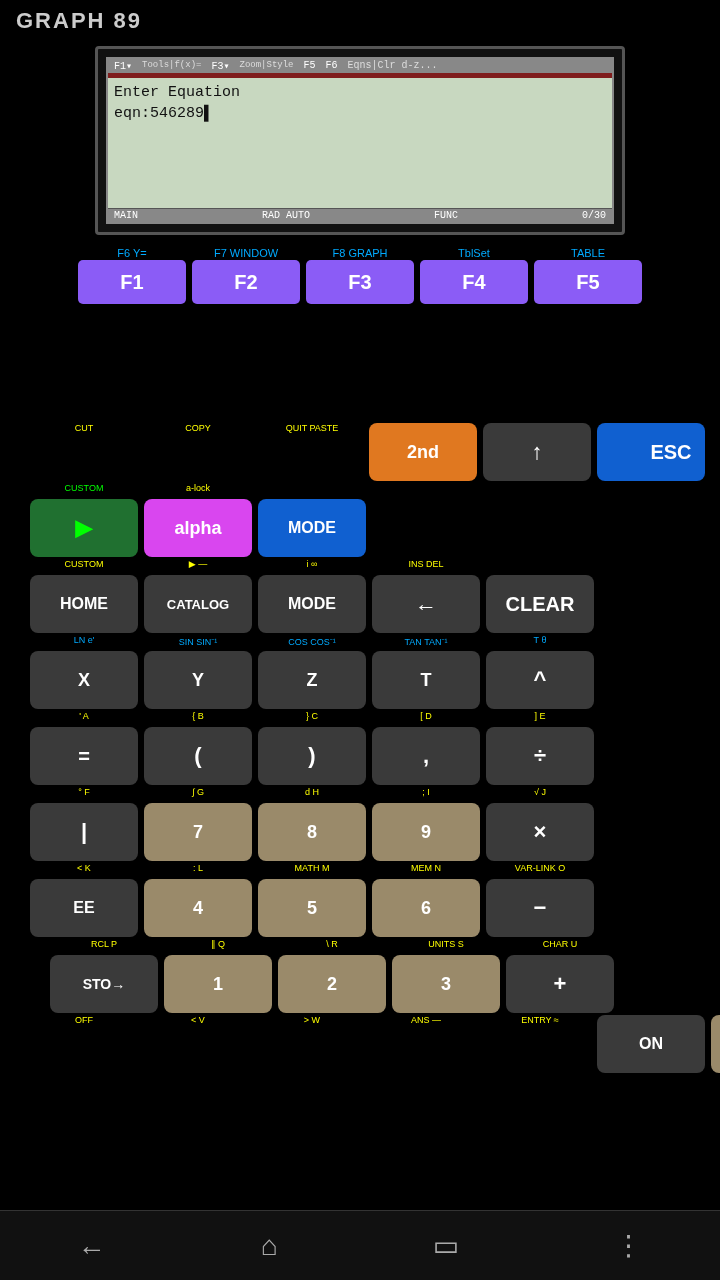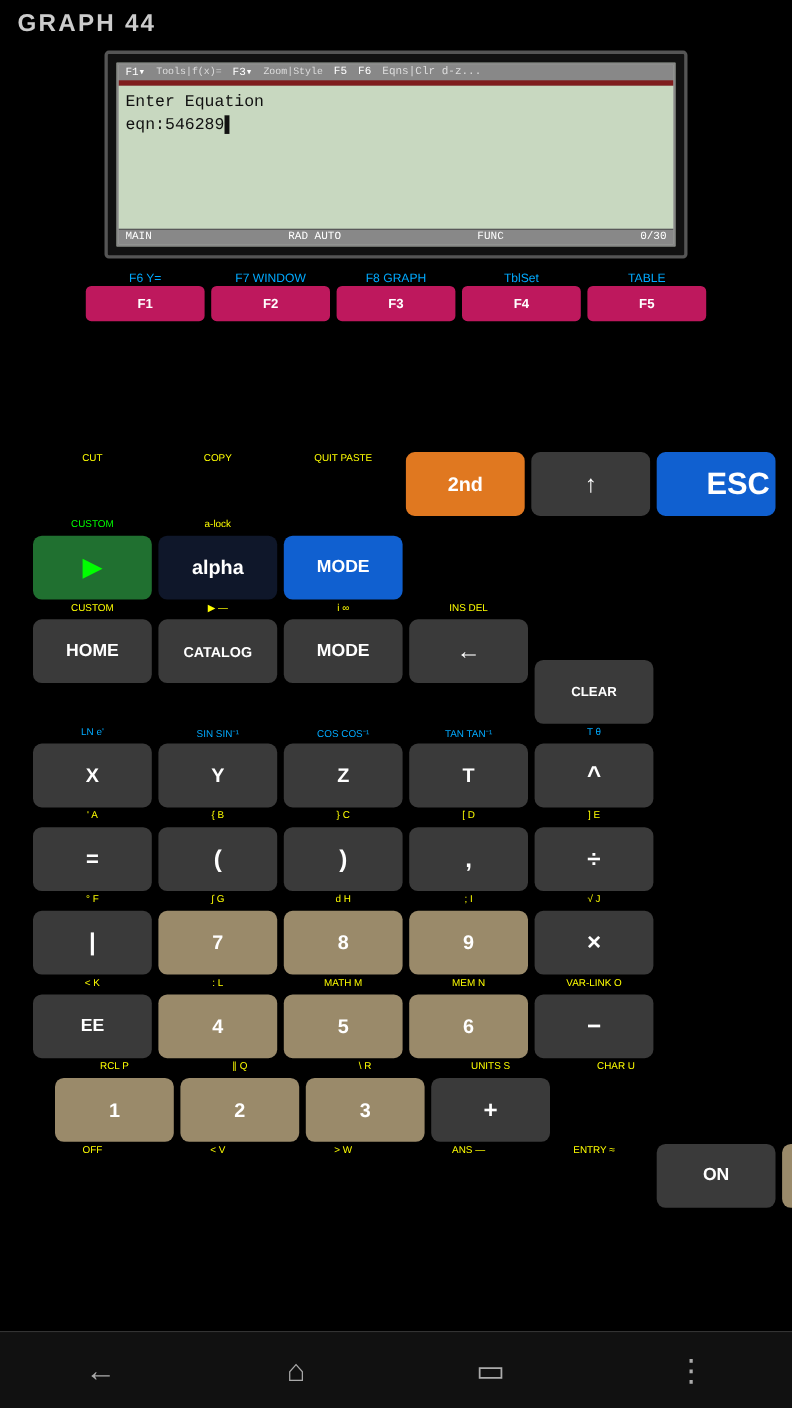--- a/index.html
+++ b/index.html
@@ -95,27 +95,27 @@
       align-items: center;
     }
 
     .fkey-label-top {
       font-size: 11px;
       color: #0af;
       margin-bottom: 1px;
     }
 
     .fkey-btn {
-      background: #be185d;
+      background: #8b5cf6;
       color: #fff;
       border: none;
       border-radius: 5px;
       width: 108px;
-      height: 32px;
-      font-size: 12px;
+      height: 44px;
+      font-size: 20px;
       font-weight: bold;
       cursor: pointer;
       display: flex;
       align-items: center;
       justify-content: center;
     }
 
     
     #keypad {
       width: 660px;
@@ -157,21 +157,21 @@
       background: #9a8a6a;
       color: #fff;
     }
 
     .btn-orange {
       background: #e07820;
       color: #fff;
     }
 
     .btn-purple {
-      background: #0f172a;
+      background: #d946ef;
       color: #fff;
     }
 
     .btn-green {
       background: #207030;
       color: #0f0;
     }
 
     .btn-blue {
       background: #1060d0;
@@ -275,21 +275,21 @@
       color: #0f0;
     }
 
     .sub-cell.yellow { color: #ff0; }
     .sub-cell.cyan { color: #0af; }
   </style>
 </head>
 <body>
 
 <div id="title-bar">
-  <span>GRAPH 44</span>
+  <span>GRAPH 89</span>
 </div>
 
 <div id="screen-container">
   <div id="screen-inner">
     <div id="screen-menu-bar">
       <span>F1▾</span>
       <span style="color:#ddd;font-size:9px;">Tools|f(x)=</span>
       <span>F3▾</span>
       <span style="color:#ddd;font-size:9px;">Zoom|Style</span>
       <span>F5</span>
@@ -343,21 +343,21 @@
         <div class="sub-cell yellow">QUIT PASTE</div>
       </div>
       <div style="display:flex;gap:6px;">
         <div class="key-col">
           <button class="btn btn-orange sz-lg">2nd</button>
         </div>
         <div class="key-col">
           <button class="btn btn-dark sz-lg" style="font-size:22px;">↑</button>
         </div>
         <div class="key-col">
-          <button class="btn btn-blue sz-lg" style="font-size:28px;padding-left:40px;">ESC</button>
+          <button class="btn btn-blue sz-lg" style="font-size:20px;padding-left:40px;">ESC</button>
         </div>
       </div>
     </div>
 
     <div id="dpad-container" style="margin-left:12px;margin-top:13px;">
       <div class="dpad-outer">
         <button class="dpad-btn dpad-up" style="font-size:22px;color:#fff;">▲</button>
         <button class="dpad-btn dpad-down" style="font-size:22px;color:#fff;">▼</button>
         <button class="dpad-btn dpad-left" style="font-size:22px;color:#fff;">◀</button>
         <button class="dpad-btn dpad-right" style="font-size:22px;color:#fff;">▶</button>
@@ -396,21 +396,21 @@
         <div class="sub-cell yellow">▶  —</div>
         <div class="sub-cell yellow">i  ∞</div>
         <div class="sub-cell yellow">INS  DEL</div>
         <div class="sub-cell"></div>
       </div>
       <div style="display:flex;gap:6px;">
         <button class="btn btn-dark sz-lg" style="font-size:16px;">HOME</button>
         <button class="btn btn-dark sz-lg" style="font-size:13px;">CATALOG</button>
         <button class="btn btn-dark sz-lg" style="font-size:16px;">MODE</button>
         <button class="btn btn-dark sz-lg" style="font-size:22px;">←</button>
-        <button class="btn btn-dark sz-lg" style="font-size:12px;margin-top:37px;">CLEAR</button>
+        <button class="btn btn-dark sz-lg" style="font-size:20px;">CLEAR</button>
       </div>
     </div>
   </div>
 
   <div class="key-row" style="margin-top:2px;">
     <div style="display:flex;flex-direction:column;gap:3px;width:100%;">
       <div class="row-sublabels" style="width:100%;display:flex;gap:6px;">
         <div class="sub-cell cyan">LN  e'</div>
         <div class="sub-cell cyan">SIN SIN⁻¹</div>
         <div class="sub-cell cyan">COS COS⁻¹</div>
@@ -487,20 +487,21 @@
   <div class="key-row" style="margin-top:2px;">
     <div style="display:flex;flex-direction:column;gap:3px;width:100%;margin-left:20px;">
       <div class="row-sublabels" style="width:100%;display:flex;gap:6px;">
         <div class="sub-cell yellow">RCL  P</div>
         <div class="sub-cell yellow">∥  Q</div>
         <div class="sub-cell yellow">\  R</div>
         <div class="sub-cell yellow">UNITS  S</div>
         <div class="sub-cell yellow">CHAR  U</div>
       </div>
       <div style="display:flex;gap:6px;">
+        <button class="btn btn-dark sz-lg" style="font-size:14px;">STO→</button>
         <button class="btn btn-tan sz-lg">1</button>
         <button class="btn btn-tan sz-lg">2</button>
         <button class="btn btn-tan sz-lg">3</button>
         <button class="btn btn-dark sz-lg" style="font-size:22px;">+</button>
       </div>
     </div>
   </div>
 
   <div class="key-row" style="margin-top:2px;">
     <div style="display:flex;gap:3px;width:100%;">

